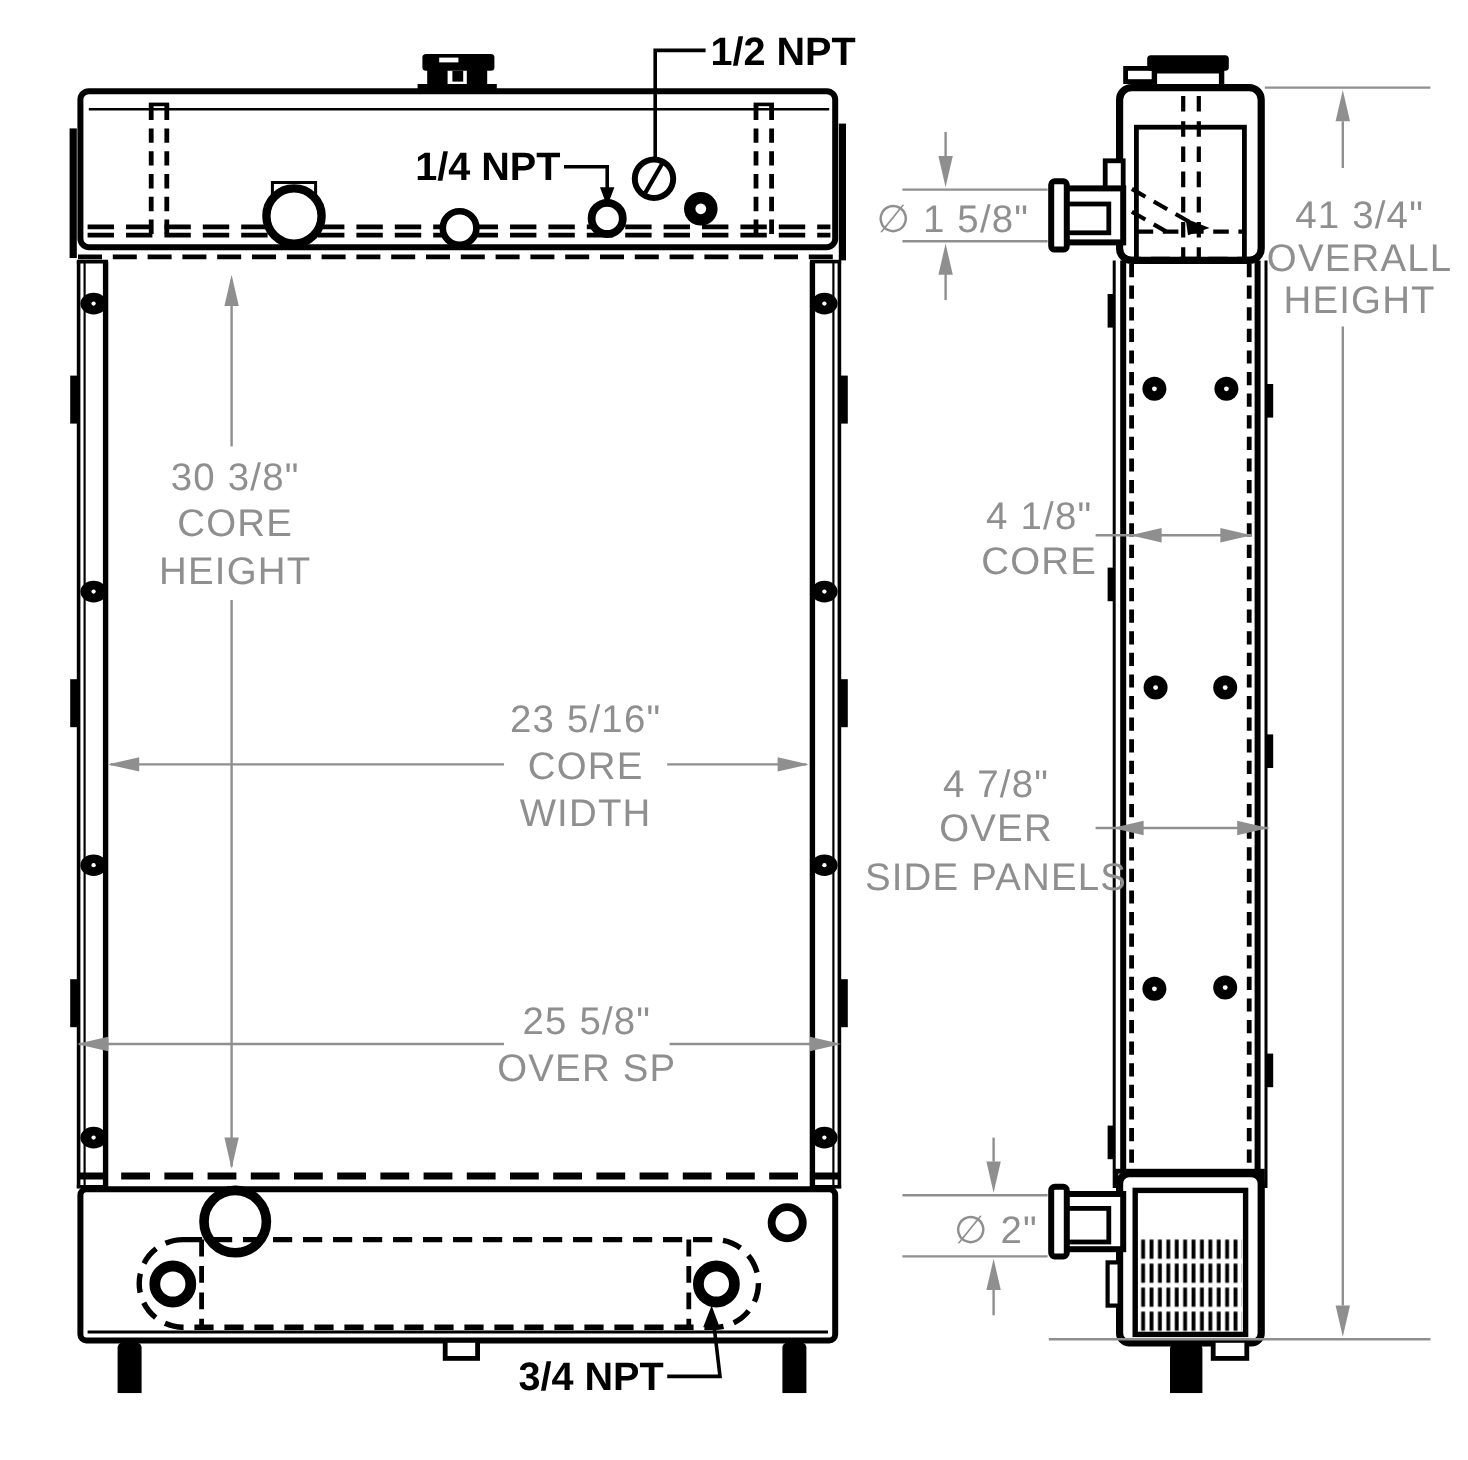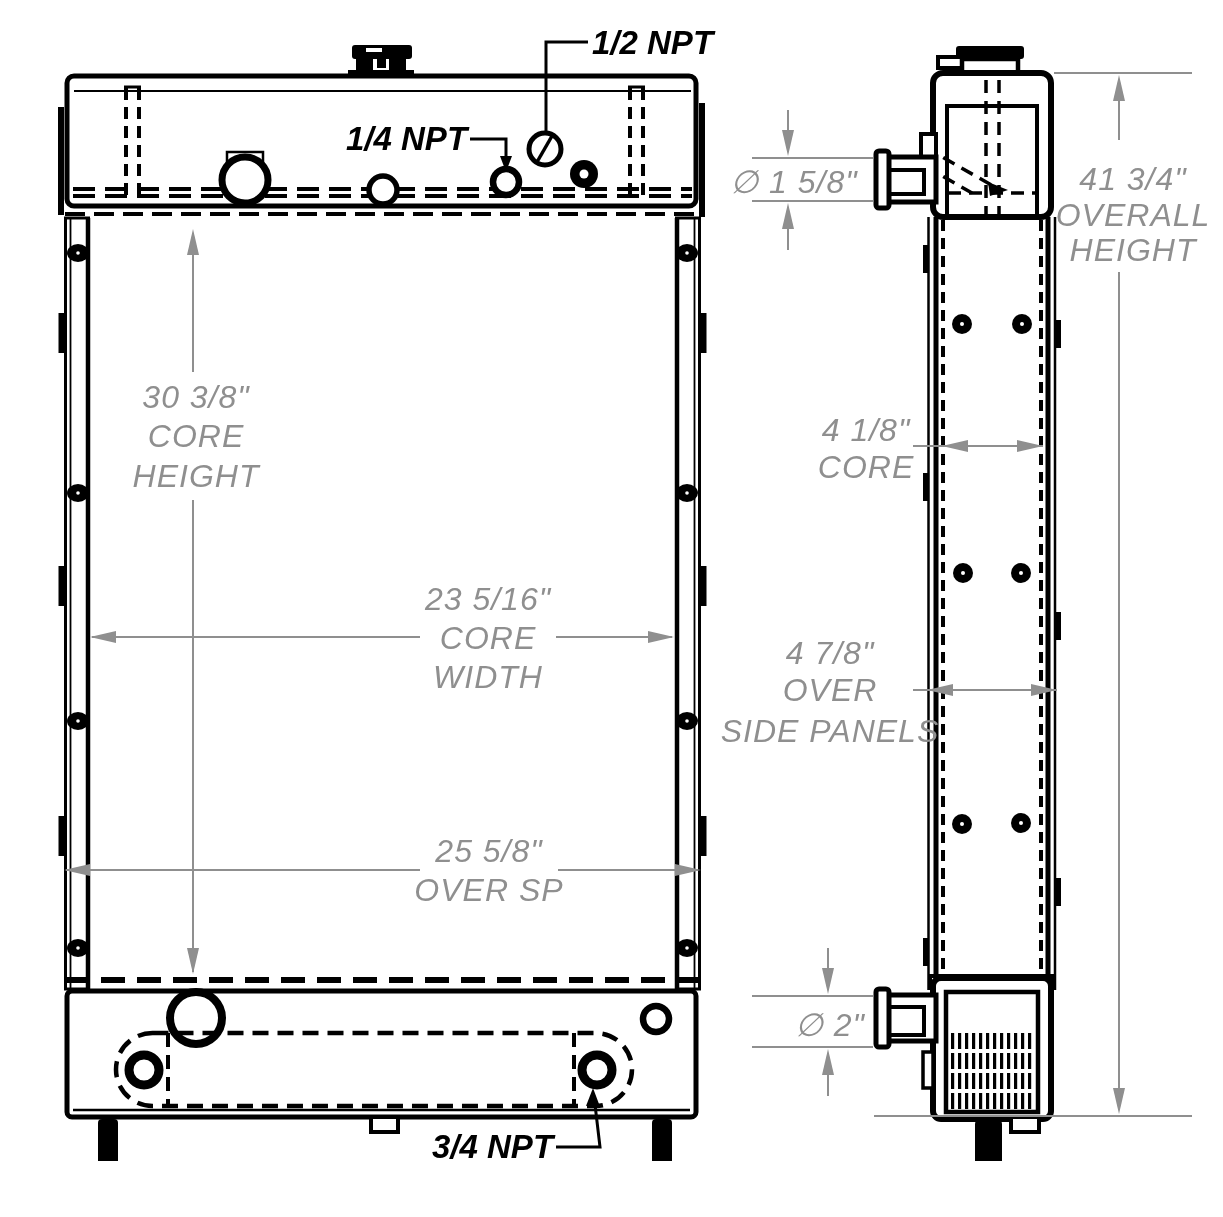--- a/index.html
+++ b/index.html
@@ -1,16 +1,16 @@
 <!DOCTYPE html>
 <html><head>
 <meta charset="utf-8">
 <style>
   html,body{margin:0;padding:0;background:#ffffff;}
-  .stage{position:relative;width:1223px;height:1161px;background:#fff;overflow:hidden;font-style:italic;}
+  .stage{position:relative;width:1223px;height:1161px;background:#fff;overflow:hidden;}
   svg{display:block;}
   text{font-family:"Liberation Sans", sans-serif;}
   .dimtxt{fill:#8f8f8f;font-size:32px;letter-spacing:1px;}
   .porttxt{fill:#000000;font-size:33px;font-weight:700;}
   .blk{stroke:#000;fill:none;}
   .dim{stroke:#8f8f8f;stroke-width:2;fill:none;}
   .dimhead{fill:#8f8f8f;stroke:none;}
 </style>
 </head>
 <body>

